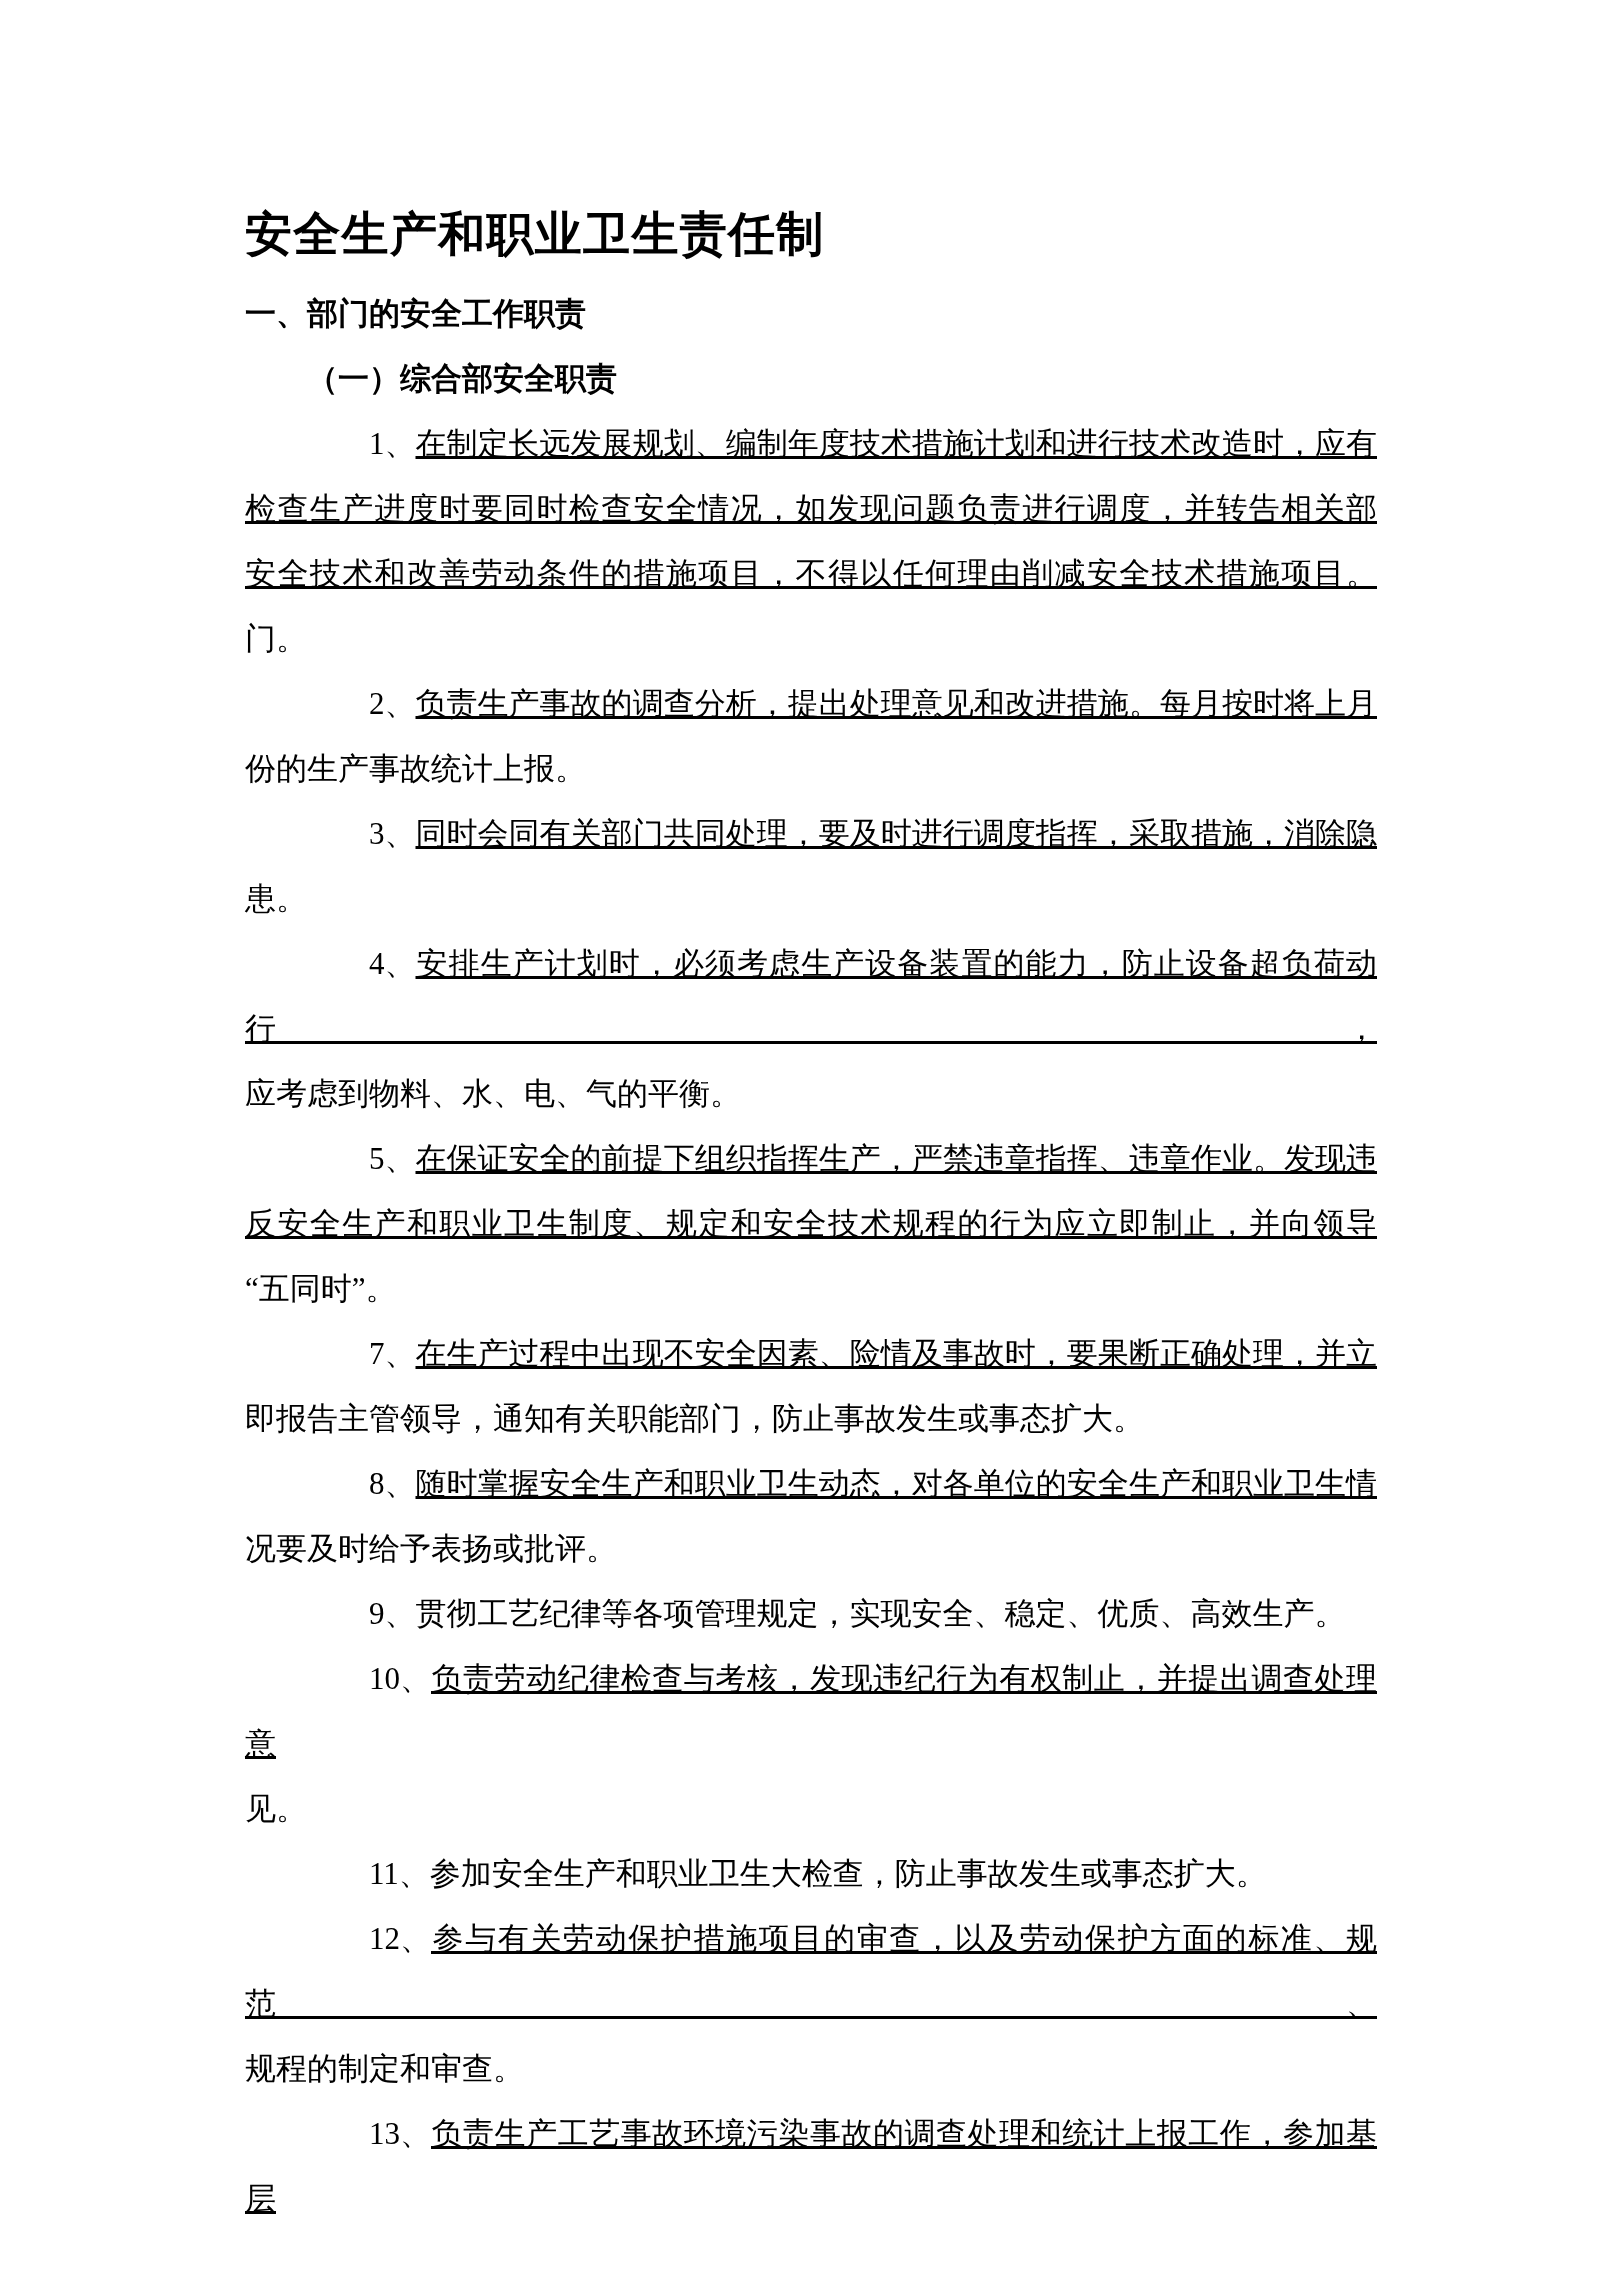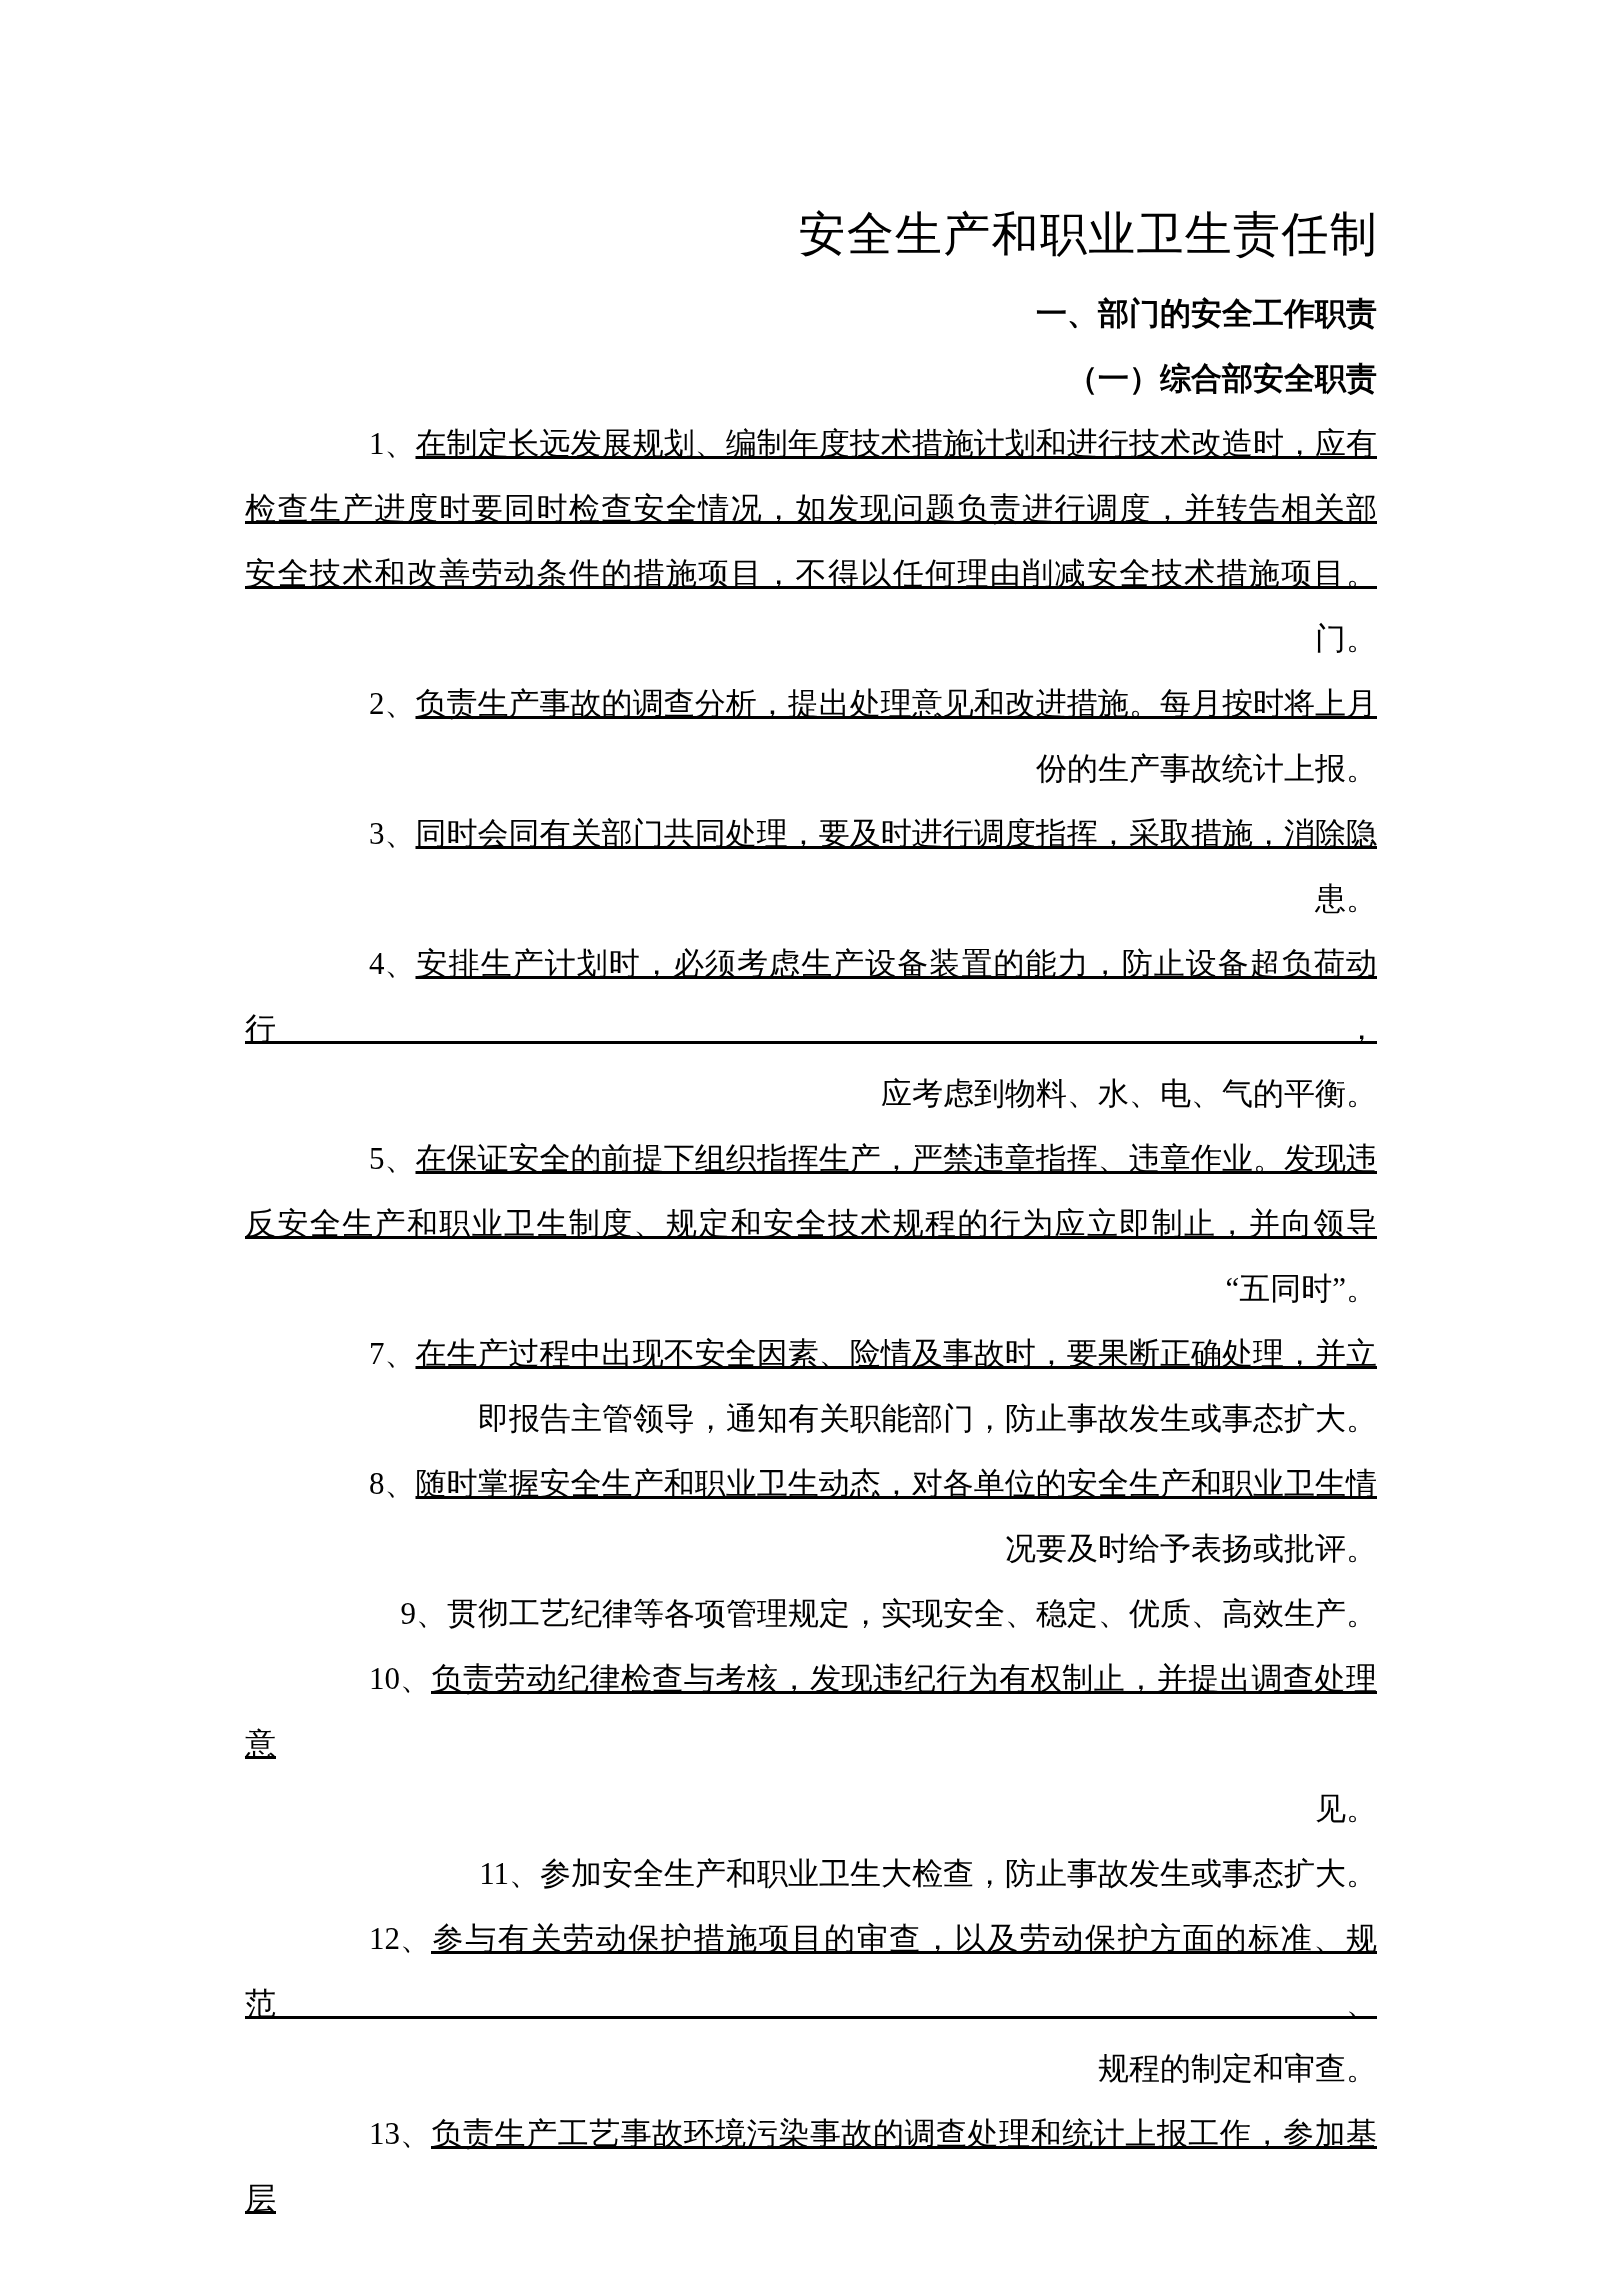--- a/index.html
+++ b/index.html
@@ -14,33 +14,33 @@
     background: #ffffff;
     color: #000000;
     box-sizing: border-box;
     padding: 196px 245px 0 245px;
     font-family: "Liberation Serif", "DejaVu Serif", serif;
     overflow: hidden;
   }
   .title {
     font-size: 47px;
     line-height: 76px;
-    font-weight: 400;
-    text-align: right;
+    font-weight: 700;
+    text-align: left;
     margin: 0 0 9.2px 0;
     letter-spacing: 1.3px;
     white-space: nowrap;
   }
   .doc-lines {
     width: 1132px;
   }
   .line {
     font-size: 31px;
     line-height: 65px;
-    text-align: right;
+    text-align: left;
   }
   .line.bold {
     font-weight: 700;
   }
   .line.indent {
     text-indent: 2em;
   }
   .line.fill {
     text-align: justify;
     text-align-last: justify;

